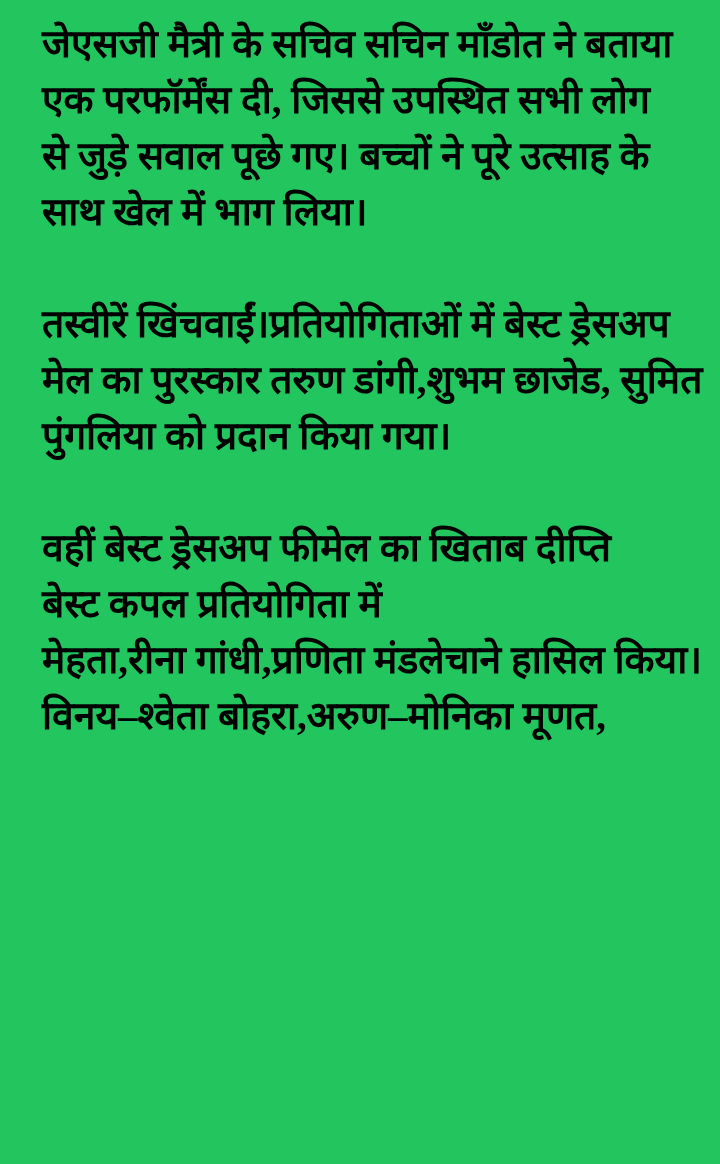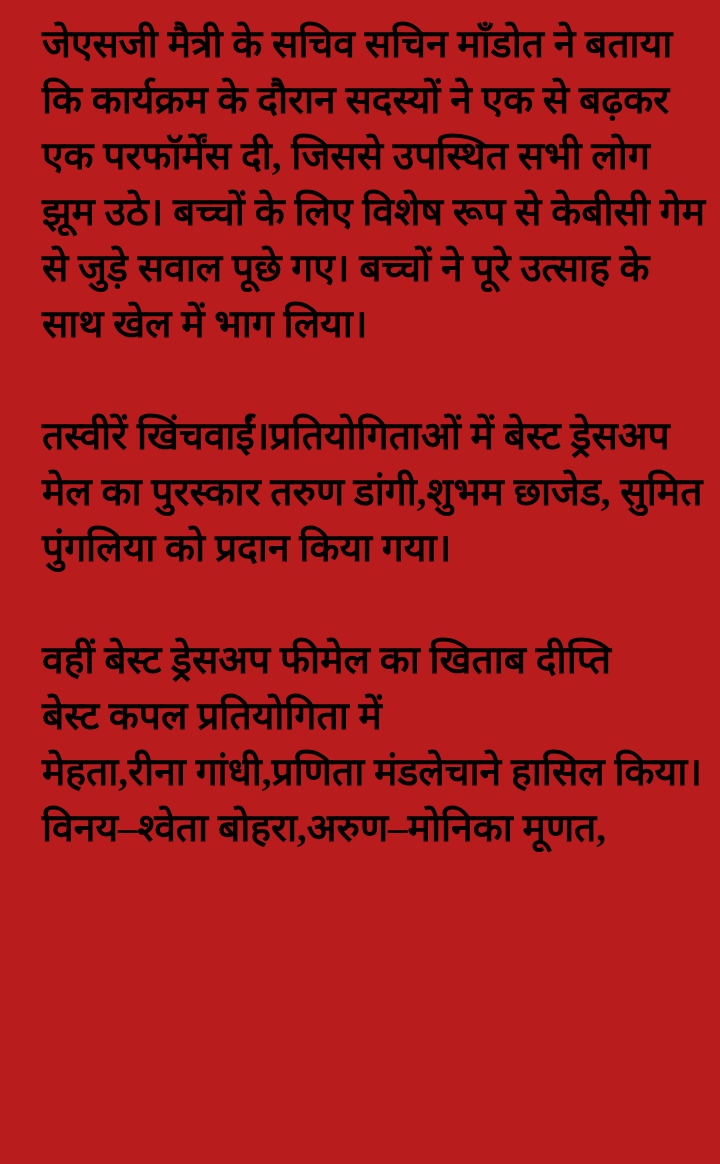--- a/index.html
+++ b/index.html
@@ -4,21 +4,21 @@
 <style>
   html, body {
     margin: 0;
     padding: 0;
     background: #ffffff;
   }
   .page {
     position: relative;
     width: 720px;
     height: 1164px;
-    background: #b91c1c;
+    background: #22c55e;
     overflow: hidden;
     box-sizing: border-box;
     padding: 16px 28px 0 42px;
     font-family: "Liberation Serif", "DejaVu Serif", serif;
     color: #000000;
   }
   .paragraph {
     margin: 0 0 56px 0;
   }
   .line {
@@ -30,23 +30,21 @@
     color: #000000;
   }
 </style>
 </head>
 <body>
 
 <div class="page">
 
   <div class="paragraph">
     <div class="line">जेएसजी मैत्री के सचिव सचिन माँडोत ने बताया</div>
-    <div class="line">कि कार्यक्रम के दौरान सदस्यों ने एक से बढ़कर</div>
     <div class="line">एक परफॉर्मेंस दी, जिससे उपस्थित सभी लोग</div>
-    <div class="line">झूम उठे। बच्चों के लिए विशेष रूप से केबीसी गेम</div>
     <div class="line">से जुड़े सवाल पूछे गए। बच्चों ने पूरे उत्साह के</div>
     <div class="line">साथ खेल में भाग लिया।</div>
   </div>
 
   <div class="paragraph">
     <div class="line">तस्वीरें खिंचवाईं।प्रतियोगिताओं में बेस्ट ड्रेसअप</div>
     <div class="line">मेल का पुरस्कार तरुण डांगी,शुभम छाजेड, सुमित</div>
     <div class="line">पुंगलिया को प्रदान किया गया।</div>
   </div>
 

